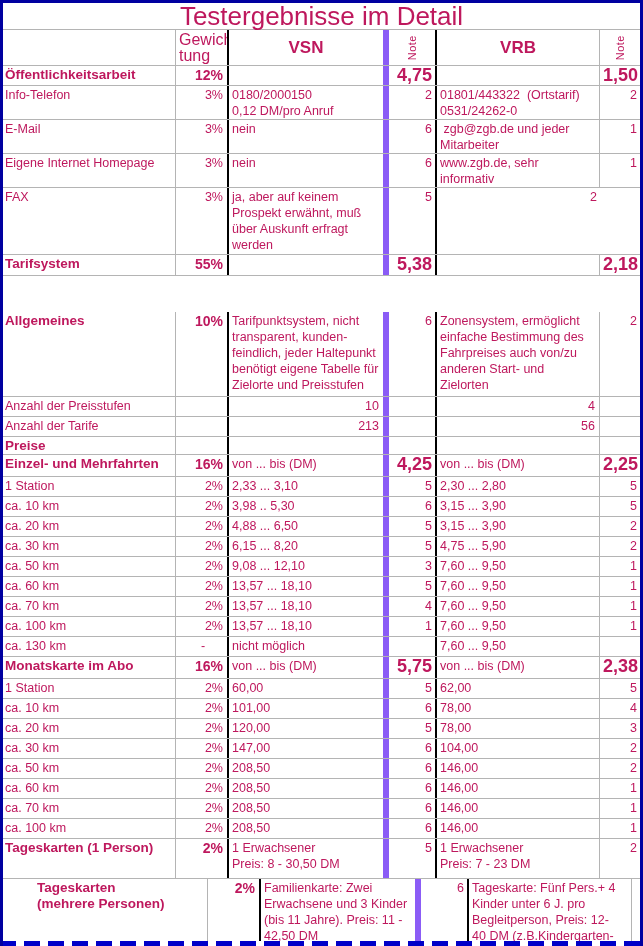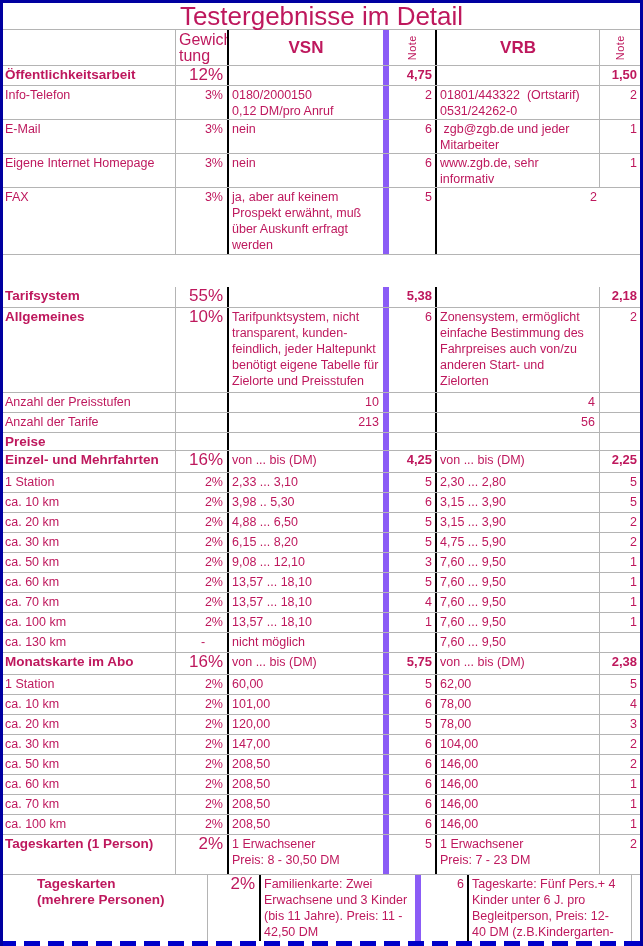--- a/index.html
+++ b/index.html
@@ -40,22 +40,22 @@
     overflow:hidden;
   }
   .c-label{border-right:1px solid #b4b4b4;padding-left:2px;}
   .c-weight{border-right:2px solid #000;text-align:right;padding-right:4px;}
   .c-vsn{border-right:6px solid #8b5cf6;}
   .c-note1{border-right:2px solid #000;text-align:right;padding-right:3px;}
   .c-vrb{border-right:1px solid #b4b4b4;}
   .c-note2{text-align:right;padding-right:3px;}
 
   .sec .c-label{font-weight:bold;font-size:13.5px;}
-  .sec .c-weight{font-weight:normal;font-size:17px;}
-  .row.nb .c-note1,.row.nb .c-note2{font-weight:bold;font-size:13px;}
+  .sec .c-weight{font-weight:bold;font-size:14px;}
+  .row.nb .c-note1,.row.nb .c-note2{font-weight:bold;font-size:18px;}
   .row.num .c-vsn,.row.num .c-vrb{text-align:right;padding-right:4px;}
   .row.wc .c-weight{text-align:center;padding-right:0;}
 
   .h-weight{font-size:16px;text-align:left;padding-top:2px;}
   .h-big{font-weight:bold;font-size:17px;text-align:center;line-height:34px;}
   .h-note{display:flex;align-items:center;justify-content:center;padding:0;}
   .vtext{
     writing-mode:vertical-rl;
     transform:rotate(180deg);
     font-size:11px;
@@ -132,29 +132,29 @@
       <div class="row" style="height: 67px;">
         <div class="cell c-label">FAX</div>
         <div class="cell c-weight">3%</div>
         <div class="cell c-vsn">ja, aber auf keinem
 Prospekt erwähnt, muß
 über Auskunft erfragt
 werden</div>
         <div class="cell c-note1">5</div>
         <div class="cell c-note2">2</div>
       </div>
-      <div class="row sec nb" style="height: 21px; margin-top: 32px;">
+      <div class="row sec nb" style="height: 21px;">
         <div class="cell c-label">Tarifsystem</div>
         <div class="cell c-weight">55%</div>
         <div class="cell c-vsn"></div>
         <div class="cell c-note1">5,38</div>
         <div class="cell c-vrb"></div>
         <div class="cell c-note2">2,18</div>
       </div>
-      <div class="row sec" style="height: 85px;">
+      <div class="row sec" style="height: 85px; margin-top: 36px;">
         <div class="cell c-label">Allgemeines</div>
         <div class="cell c-weight">10%</div>
         <div class="cell c-vsn">Tarifpunktsystem, nicht
 transparent, kunden-
 feindlich, jeder Haltepunkt
 benötigt eigene Tabelle für
 Zielorte und Preisstufen</div>
         <div class="cell c-note1">6</div>
         <div class="cell c-vrb">Zonensystem, ermöglicht
 einfache Bestimmung des

